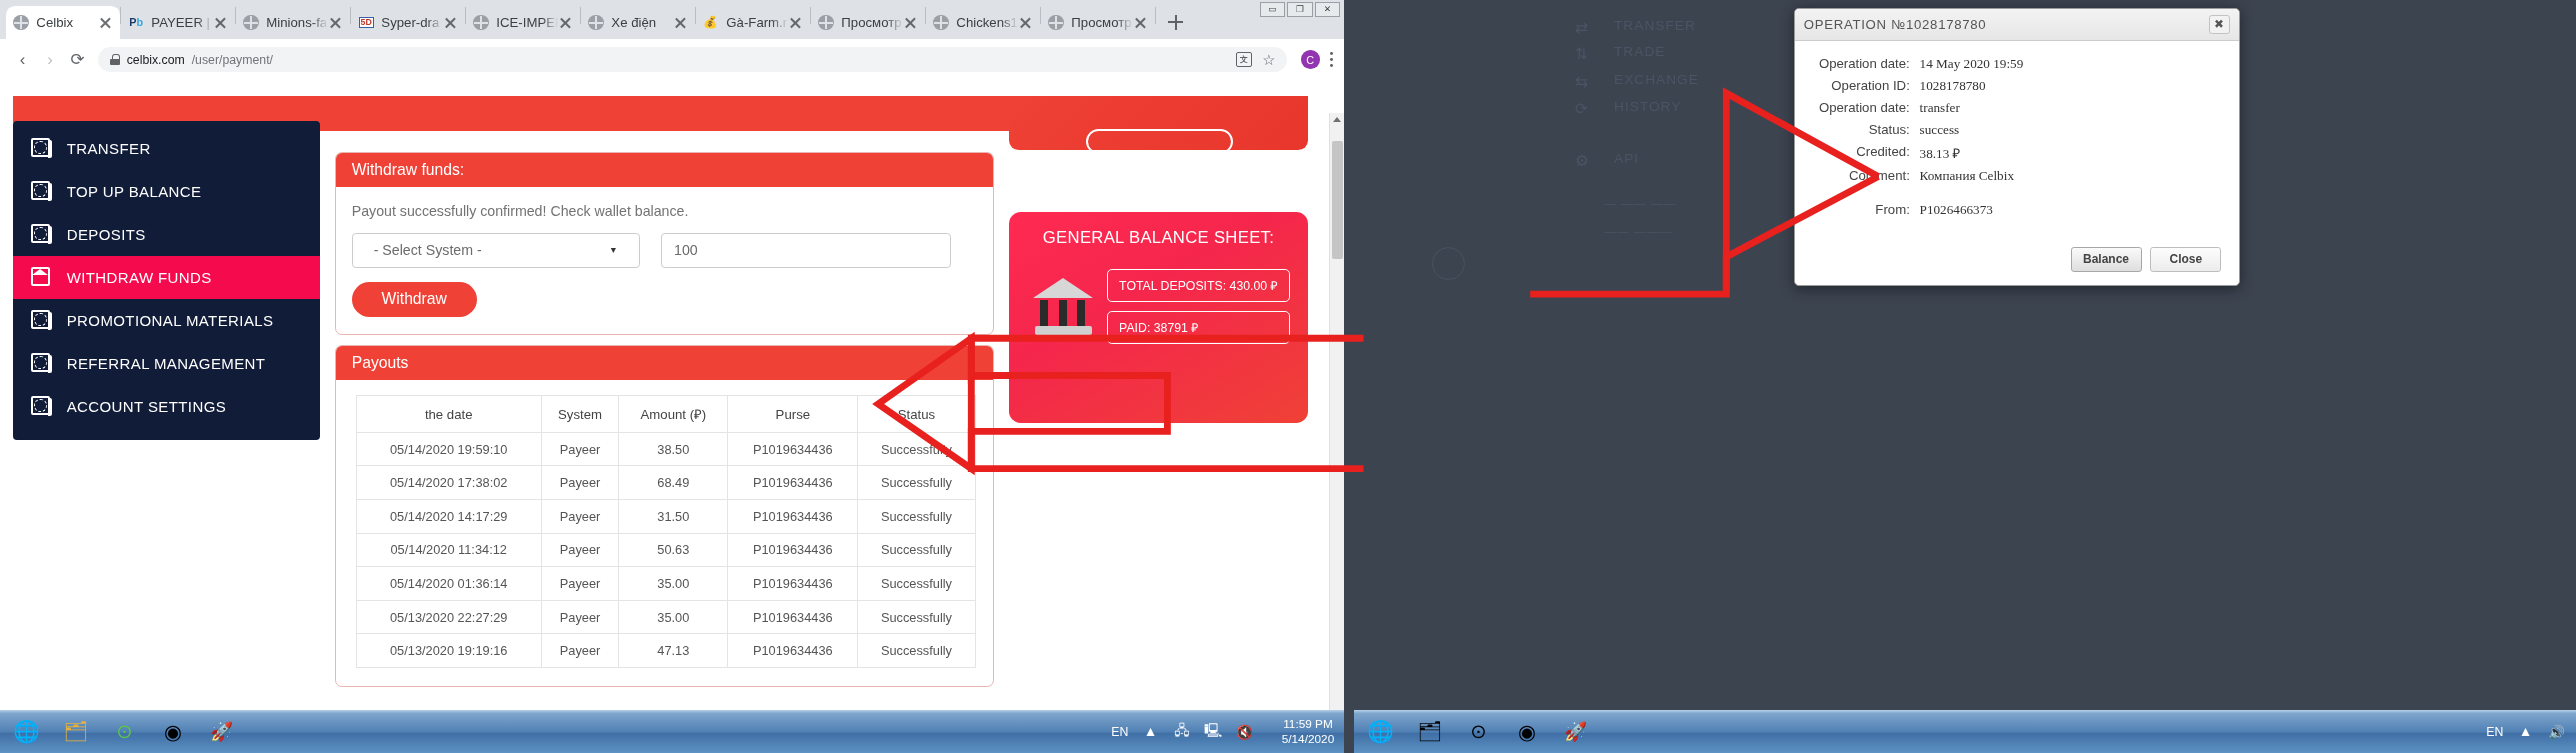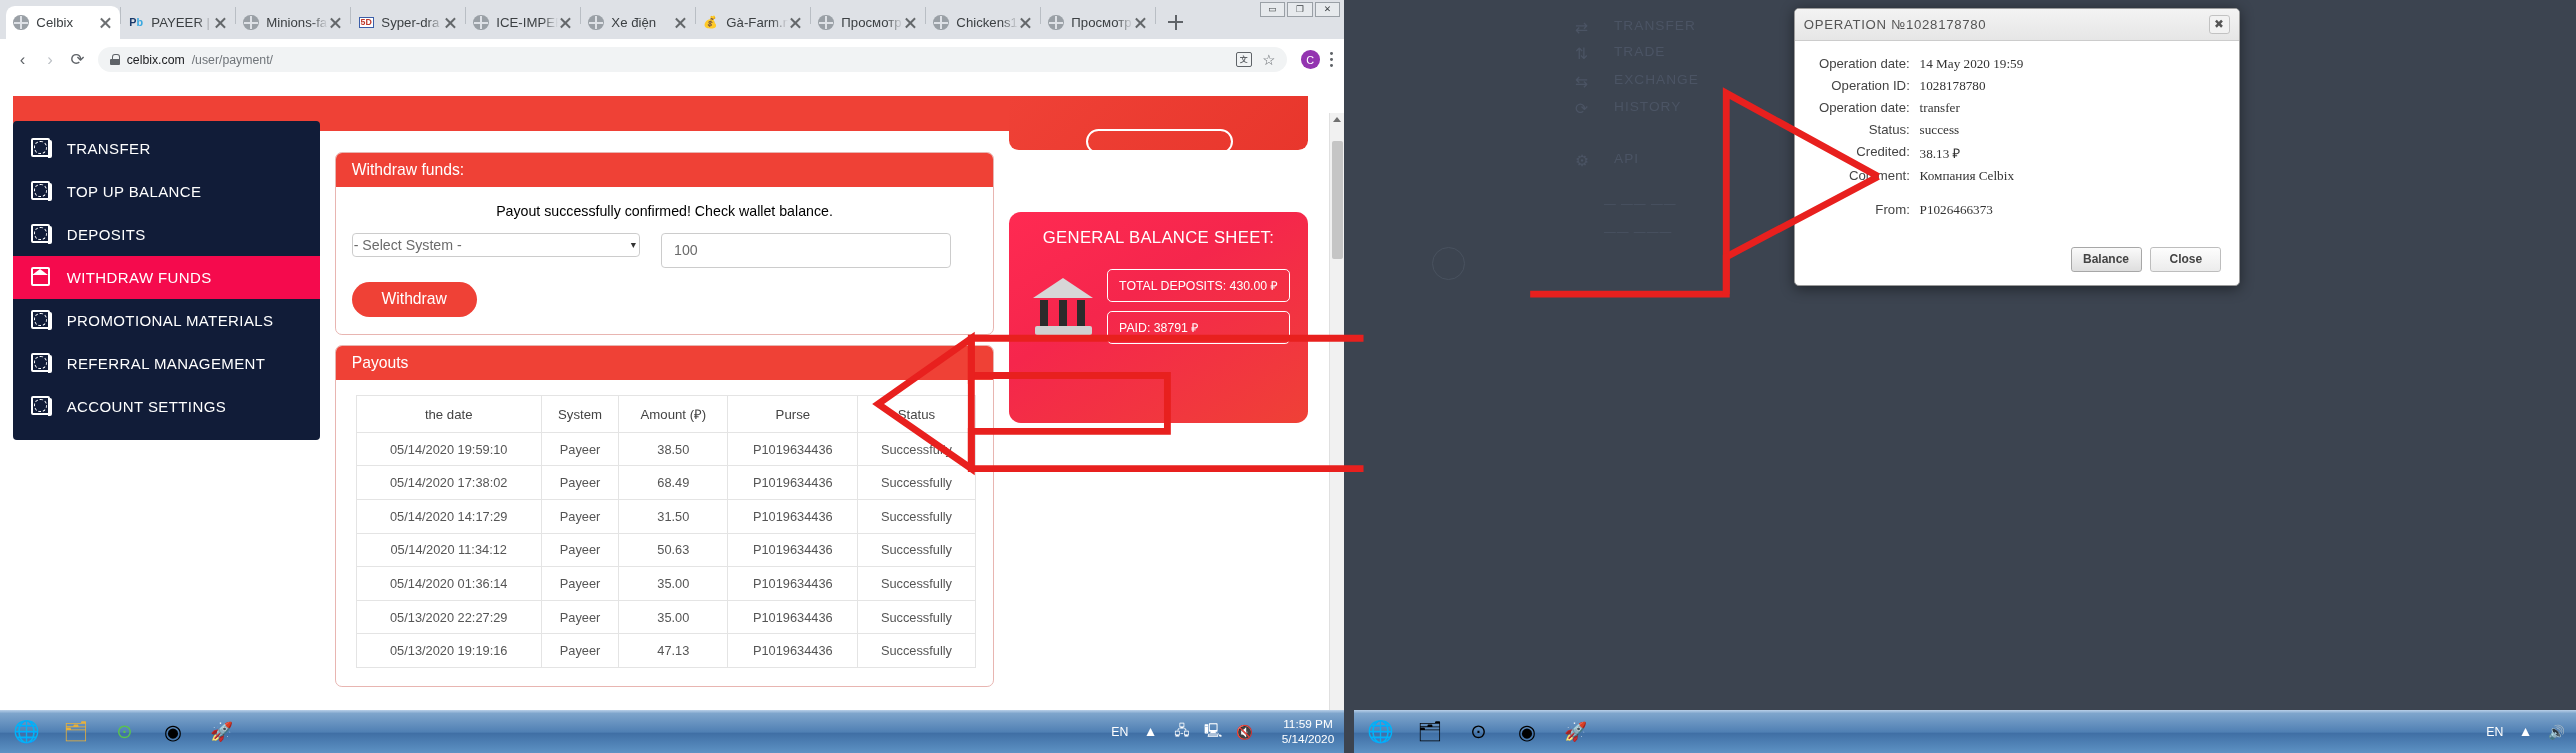--- a/index.html
+++ b/index.html
@@ -103,25 +103,25 @@
   .sico .circ{position:absolute;left:2.9px;top:2.9px;width:12.8px;height:12.8px;border:1.6px dashed #fff;border-radius:50%;}
   .sico .shadow{position:absolute;left:16.7px;top:2px;width:3.9px;height:17.7px;background:#fff;border-radius:0 2px 2px 0;}
   .sico.wd .card{background:#f50a4d;}
   .sico.wd .roof{position:absolute;left:1px;top:2px;width:0;height:0;border-left:8.8px solid transparent;border-right:8.8px solid transparent;border-bottom:6.9px solid #fff;}
 
   
   .card-panel{position:absolute;background:#fff;border:1px solid #e8b5b1;border-radius:6.9px;overflow:hidden;}
   .card-head{background:#ef4136;color:#fff;padding:7.8px 15.7px;font-size:15.7px;}
   #withdraw-card{left:335px;top:72px;width:659px;}
   .card-body{padding:13.7px 15.7px 17.7px 15.7px;}
-  .succ-msg{color:#000000;font-size:14.2px;text-align:center;margin:2.9px 0 13.7px 0;}
+  .succ-msg{color:#737373;font-size:14.2px;margin:2.9px 0 13.7px 0;}
   .formrow{display:flex;gap:21.6px;}
   .selbox{
-    width:288px;height:24px;border:1px solid #ccc;border-radius:3.9px;background:#fff;
-    display:flex;align-items:center;padding:0 1px;font-size:14.2px;color:#6b6b6b;
+    width:288px;height:35px;border:1px solid #ccc;border-radius:3.9px;background:#fff;
+    display:flex;align-items:center;padding:0 21px;font-size:14.2px;color:#6b6b6b;
   }
   .selbox .caret{margin-left:auto;font-size:8.8px;color:#333;}
   .amtbox{
     width:290px;height:35px;border:1px solid #ccc;border-radius:3.9px;background:#fff;
     display:flex;align-items:center;padding:0 11.8px;font-size:14.2px;color:#6b6b6b;
   }
   .withdraw-btn{
     margin-top:13.7px;width:125px;height:35px;background:#ef4136;color:#fff;border:none;
     border-radius:17.7px;font-size:15.7px;font-family:inherit;cursor:pointer;
   }

